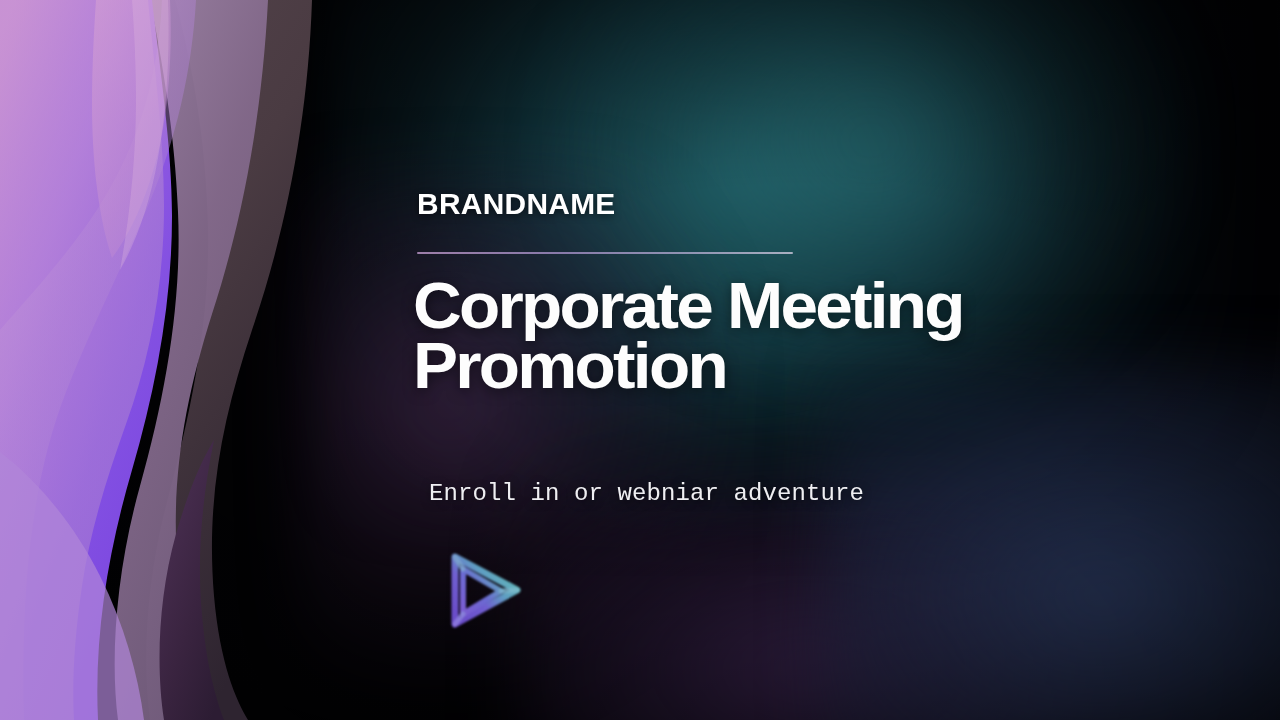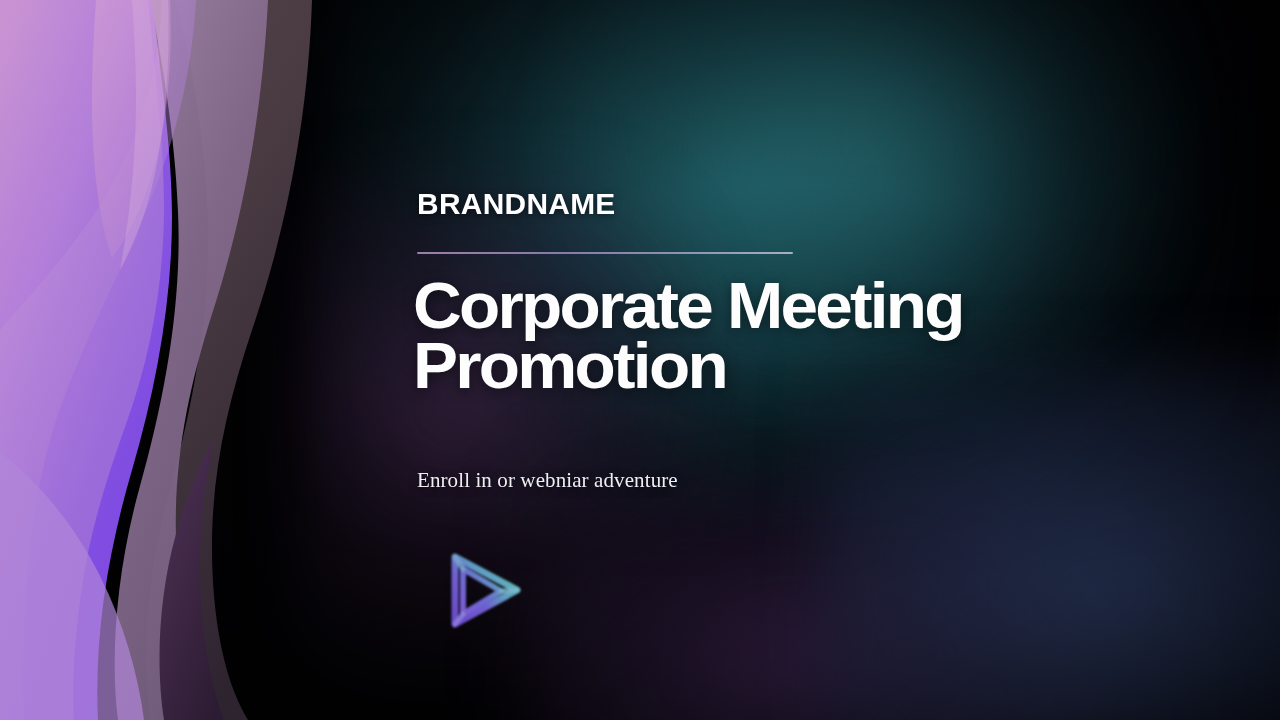--- a/index.html
+++ b/index.html
@@ -152,24 +152,24 @@
     text-shadow: 0 3px 12px rgba(0,0,0,0.5);
   }
   .headline .ln { display: block; white-space: nowrap; }
   .headline .ln1 { transform: scaleX(1.055); transform-origin: left center; }
   .headline .ln2 { transform: scaleX(1.055); transform-origin: left center; }
 
   .subtitle {
     position: absolute;
     left: 0;
     top: 468px;
-    margin: 0;
-    font-family: Liberation Serif, serif;
+    margin: 12px;
+    font-family: Liberation Mono, monospace;
     font-weight: 400;
-    font-size: 21px;
+    font-size: 24px;
     line-height: 1.2;
     letter-spacing: 0.1px;
     color: #efeff2;
     text-shadow: 0 2px 8px rgba(0,0,0,0.5);
     white-space: nowrap;
   }
 
   .play-button {
     position: absolute;
     left: 16px;

